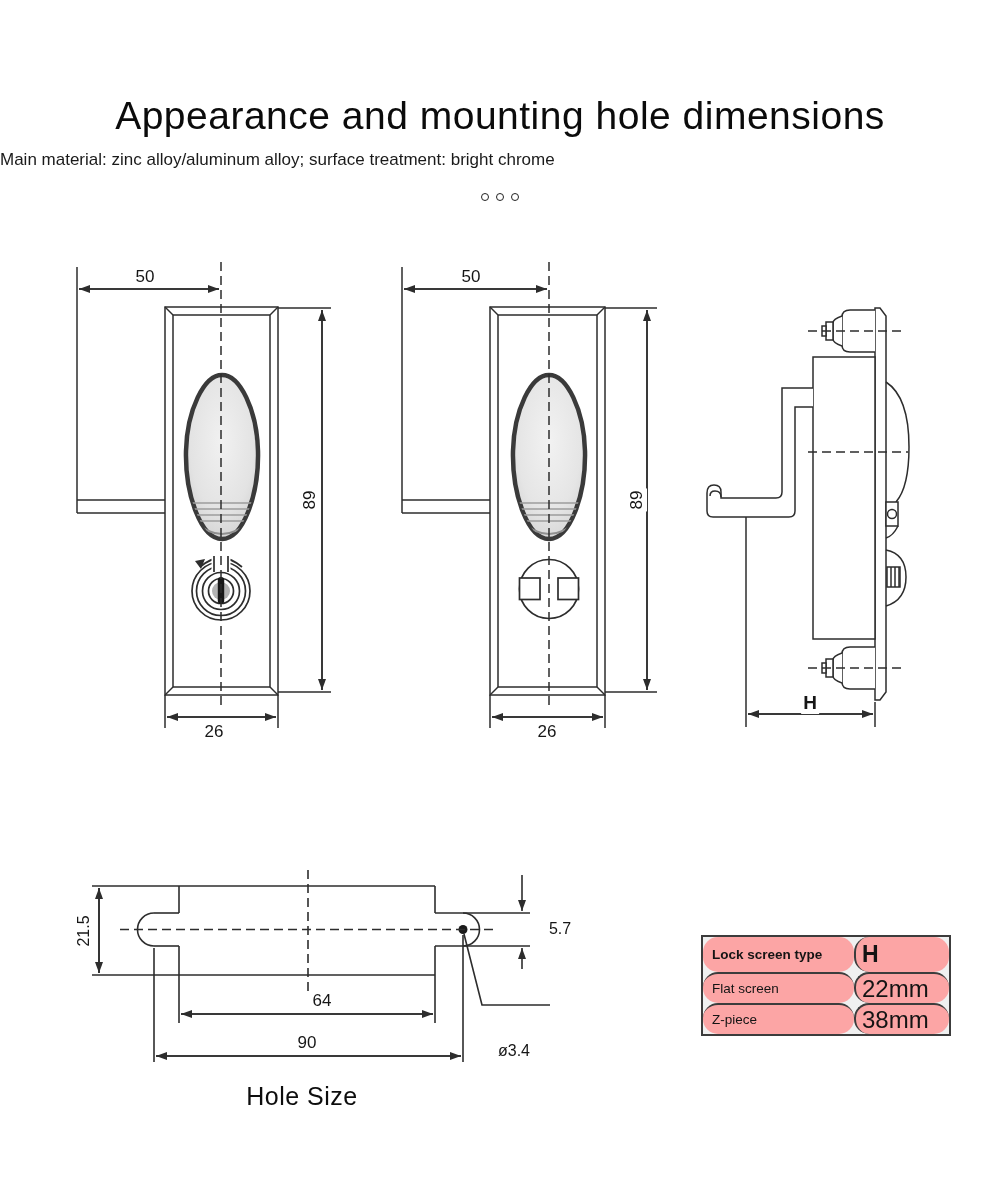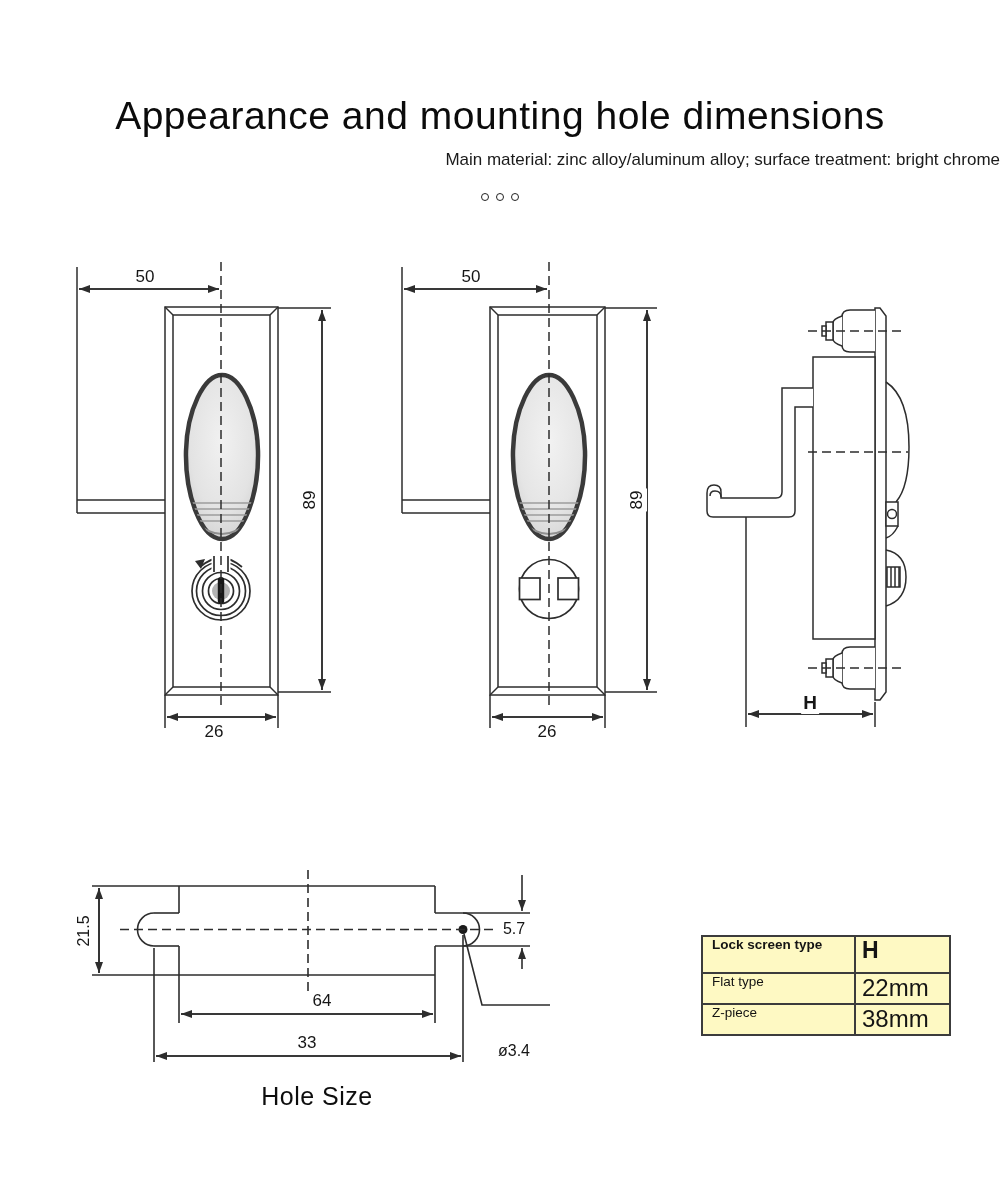--- a/index.html
+++ b/index.html
@@ -1,36 +1,36 @@
 <!DOCTYPE html>
 <html><head>
 <meta charset="utf-8">
 <style>
   html,body{margin:0;padding:0;background:#fff;}
   .canvas{position:relative;width:1000px;height:1191px;background:#ffffff;overflow:hidden;
           font-family:"Liberation Sans", sans-serif;color:#111;}
   .abs{position:absolute;}
   .page-title{left:0;top:94px;width:1000px;text-align:center;font-size:39px;font-weight:500;
               letter-spacing:.5px;color:#0b0b0b;}
-  .page-subtitle{left:0;top:150px;width:1000px;text-align:right;font-size:17px;color:#1a1a1a;}
+  .page-subtitle{left:0;top:150px;width:1000px;text-align:left;font-size:17px;color:#1a1a1a;}
   .dots{left:0;top:193px;width:1000px;display:flex;justify-content:center;gap:7px;}
   .dot{width:8px;height:8px;border:1.7px solid #222;border-radius:50%;box-sizing:border-box;background:#fff;}
   .dim{position:absolute;font-size:17px;color:#161616;white-space:nowrap;
        transform:translate(-50%,-50%);background:#fff;padding:0 2px;}
   .dim.rot{transform:translate(-50%,-50%) rotate(-90deg);}
   .dim.small{font-size:16px;}
   .dim.h-label{font-size:19px;font-weight:600;}
   .caption{position:absolute;transform:translate(-50%,-50%);font-size:25px;font-weight:500;
            color:#0d0d0d;letter-spacing:.5px;white-space:nowrap;}
   svg{position:absolute;overflow:visible;}
   
   .spec-table{left:701px;top:935px;width:246px;height:97px;display:grid;
               grid-template-columns:151px 95px;grid-template-rows:35px 31px 31px;
               border:2px solid #3c3c3c;box-sizing:content-box;background:#f0f0f0;}
-  .t-cell{display:flex;box-sizing:border-box;background:#fef9c3;color:#141414;}
+  .t-cell{display:flex;align-items:center;box-sizing:border-box;background:#fca5a5;color:#141414;border-radius:15px;}
   .t-cell.colv{border-left:2px solid #3c3c3c;}
   .t-cell.rown{border-top:2px solid #3c3c3c;}
   .t-label{font-size:13.5px;padding-left:9px;}
   .t-label.hdr{font-weight:700;}
   .t-val{font-size:24px;padding-left:6px;}
   .t-val.hdr{font-size:23px;font-weight:700;}
 </style>
 </head>
 <body>
 
@@ -299,36 +299,36 @@
   <span class="dim rot" style="left:310px;top:500px">89</span>
   <span class="dim" style="left:214px;top:732px">26</span>
 
   <span class="dim" style="left:471px;top:277px">50</span>
   <span class="dim rot" style="left:637px;top:500px">89</span>
   <span class="dim" style="left:547px;top:732px">26</span>
 
   <span class="dim h-label" style="left:810px;top:703px">H</span>
 
   <span class="dim small rot" style="left:84px;top:931px">21.5</span>
-  <span class="dim small" style="left:514px;top:929px">5.7</span>
+  <span class="dim small" style="left:560px;top:929px">5.7</span>
   <span class="dim small" style="left:514px;top:1051px">ø3.4</span>
   <span class="dim" style="left:322px;top:1001px">64</span>
-  <span class="dim" style="left:307px;top:1043px">33</span>
-
-  <div class="caption" style="left:317px;top:1096px">Hole Size</div>
+  <span class="dim" style="left:307px;top:1043px">90</span>
+
+  <div class="caption" style="left:302px;top:1096px">Hole Size</div>
 
   <div class="abs spec-table">
     <div class="t-cell">
       <span class="t-label hdr">Lock screen type</span>
     </div>
     <div class="t-cell colv">
       <span class="t-val hdr">H</span>
     </div>
     <div class="t-cell rown">
-      <span class="t-label">Flat type</span>
+      <span class="t-label">Flat screen</span>
     </div>
     <div class="t-cell colv rown">
       <span class="t-val">22mm</span>
     </div>
     <div class="t-cell rown">
       <span class="t-label">Z-piece</span>
     </div>
     <div class="t-cell colv rown">
       <span class="t-val">38mm</span>
     </div>

